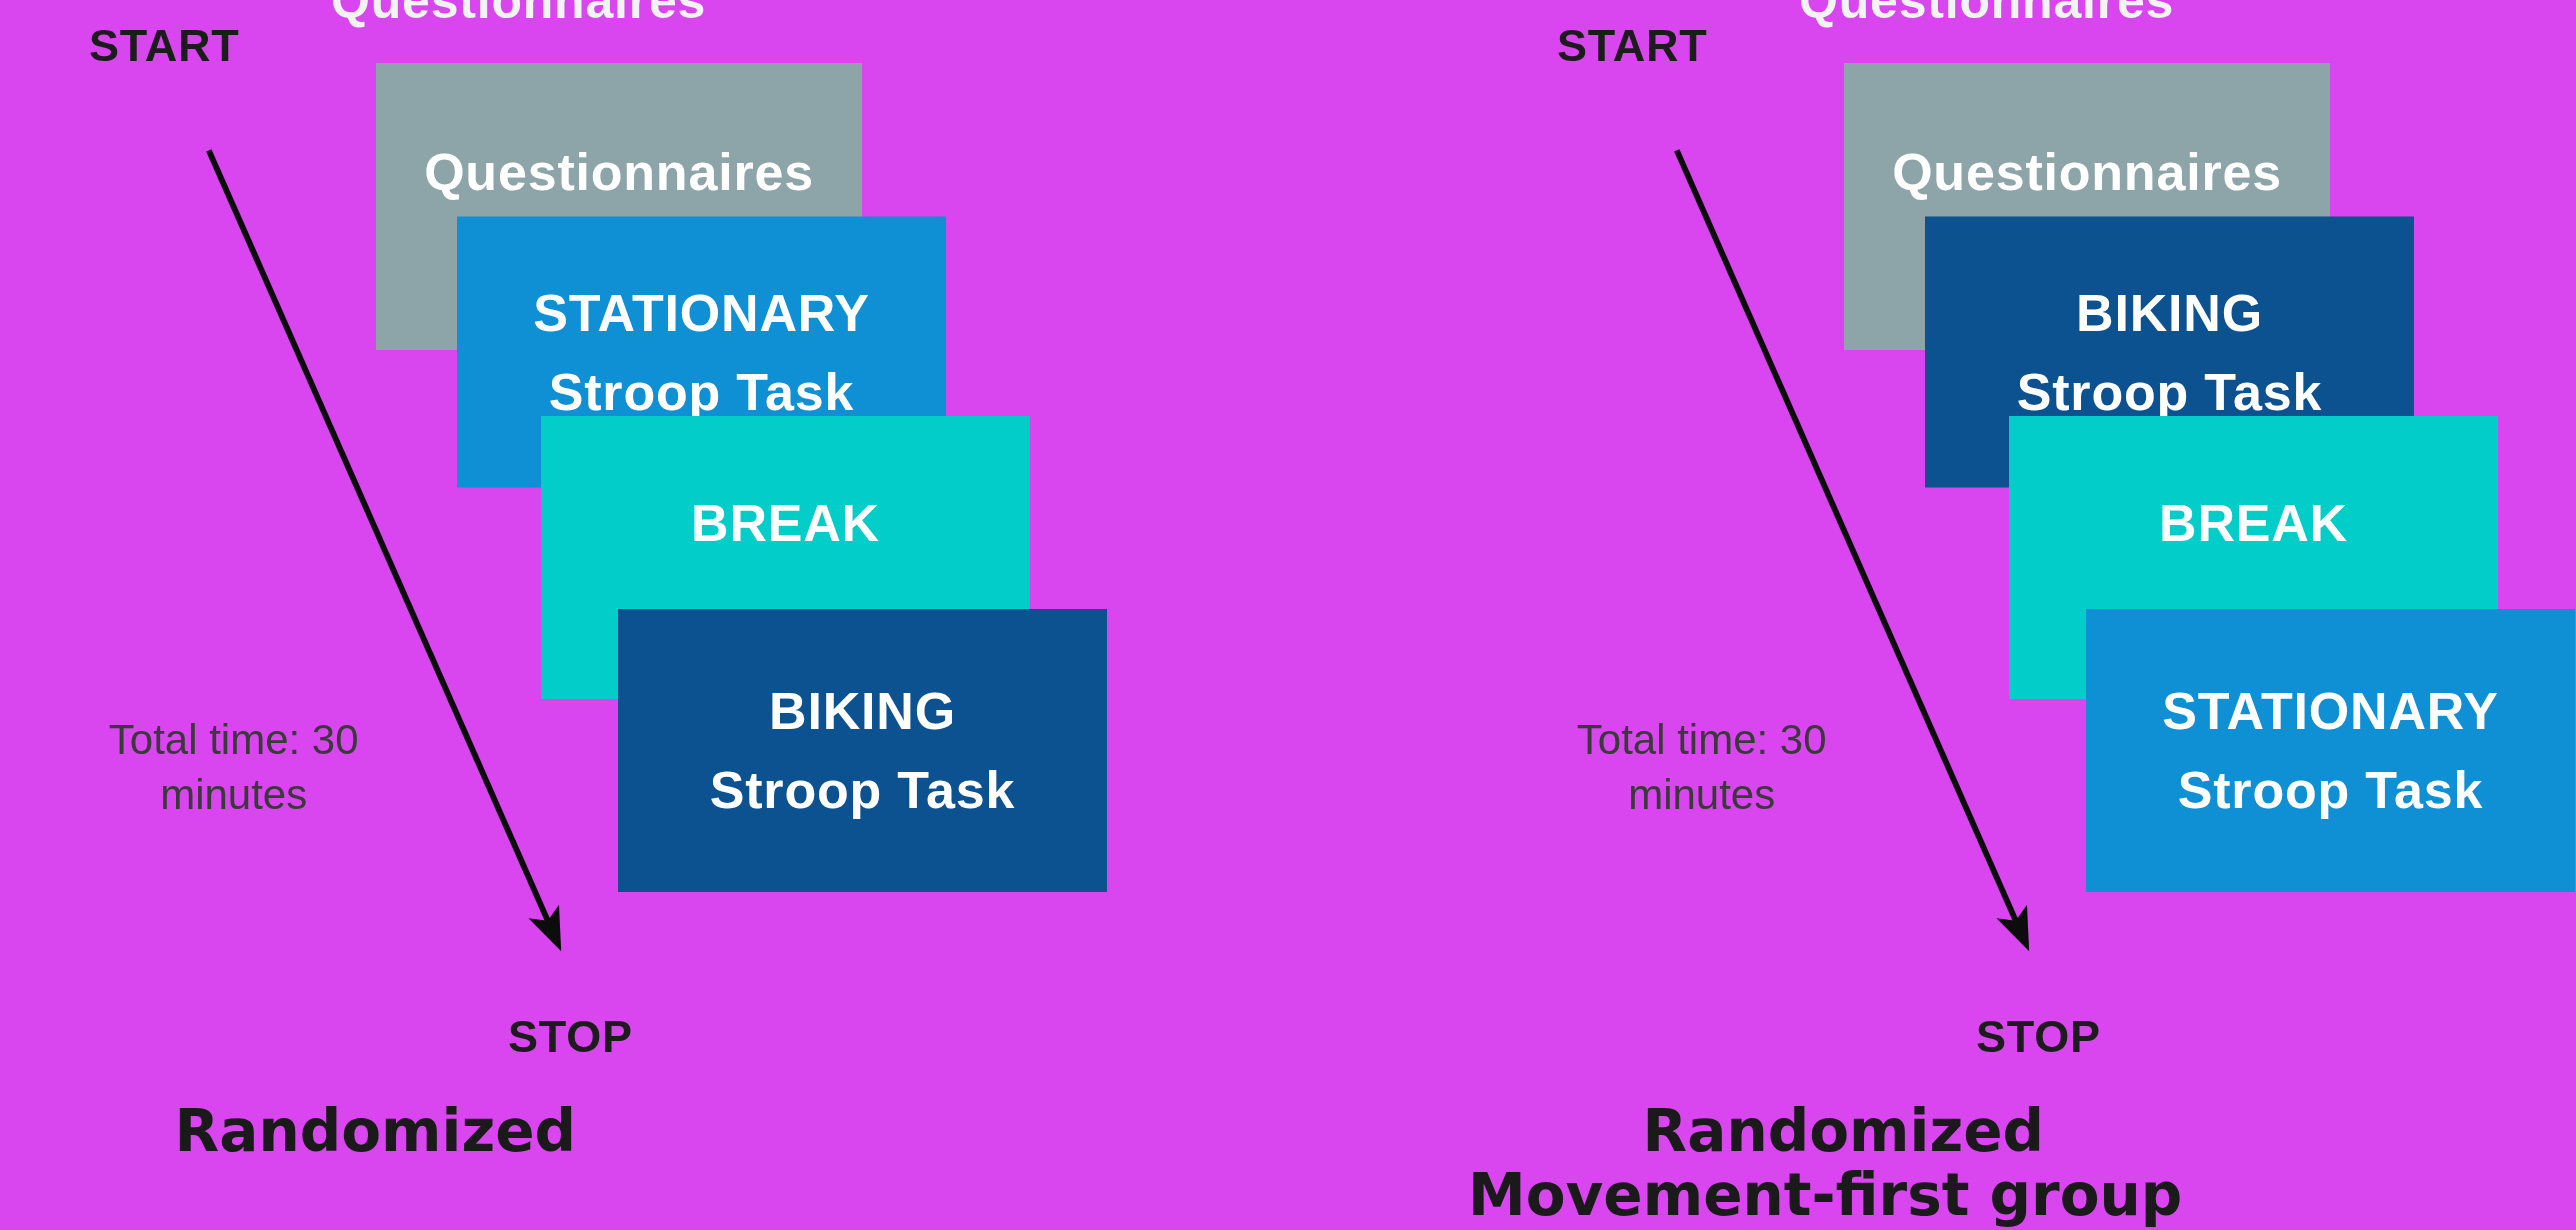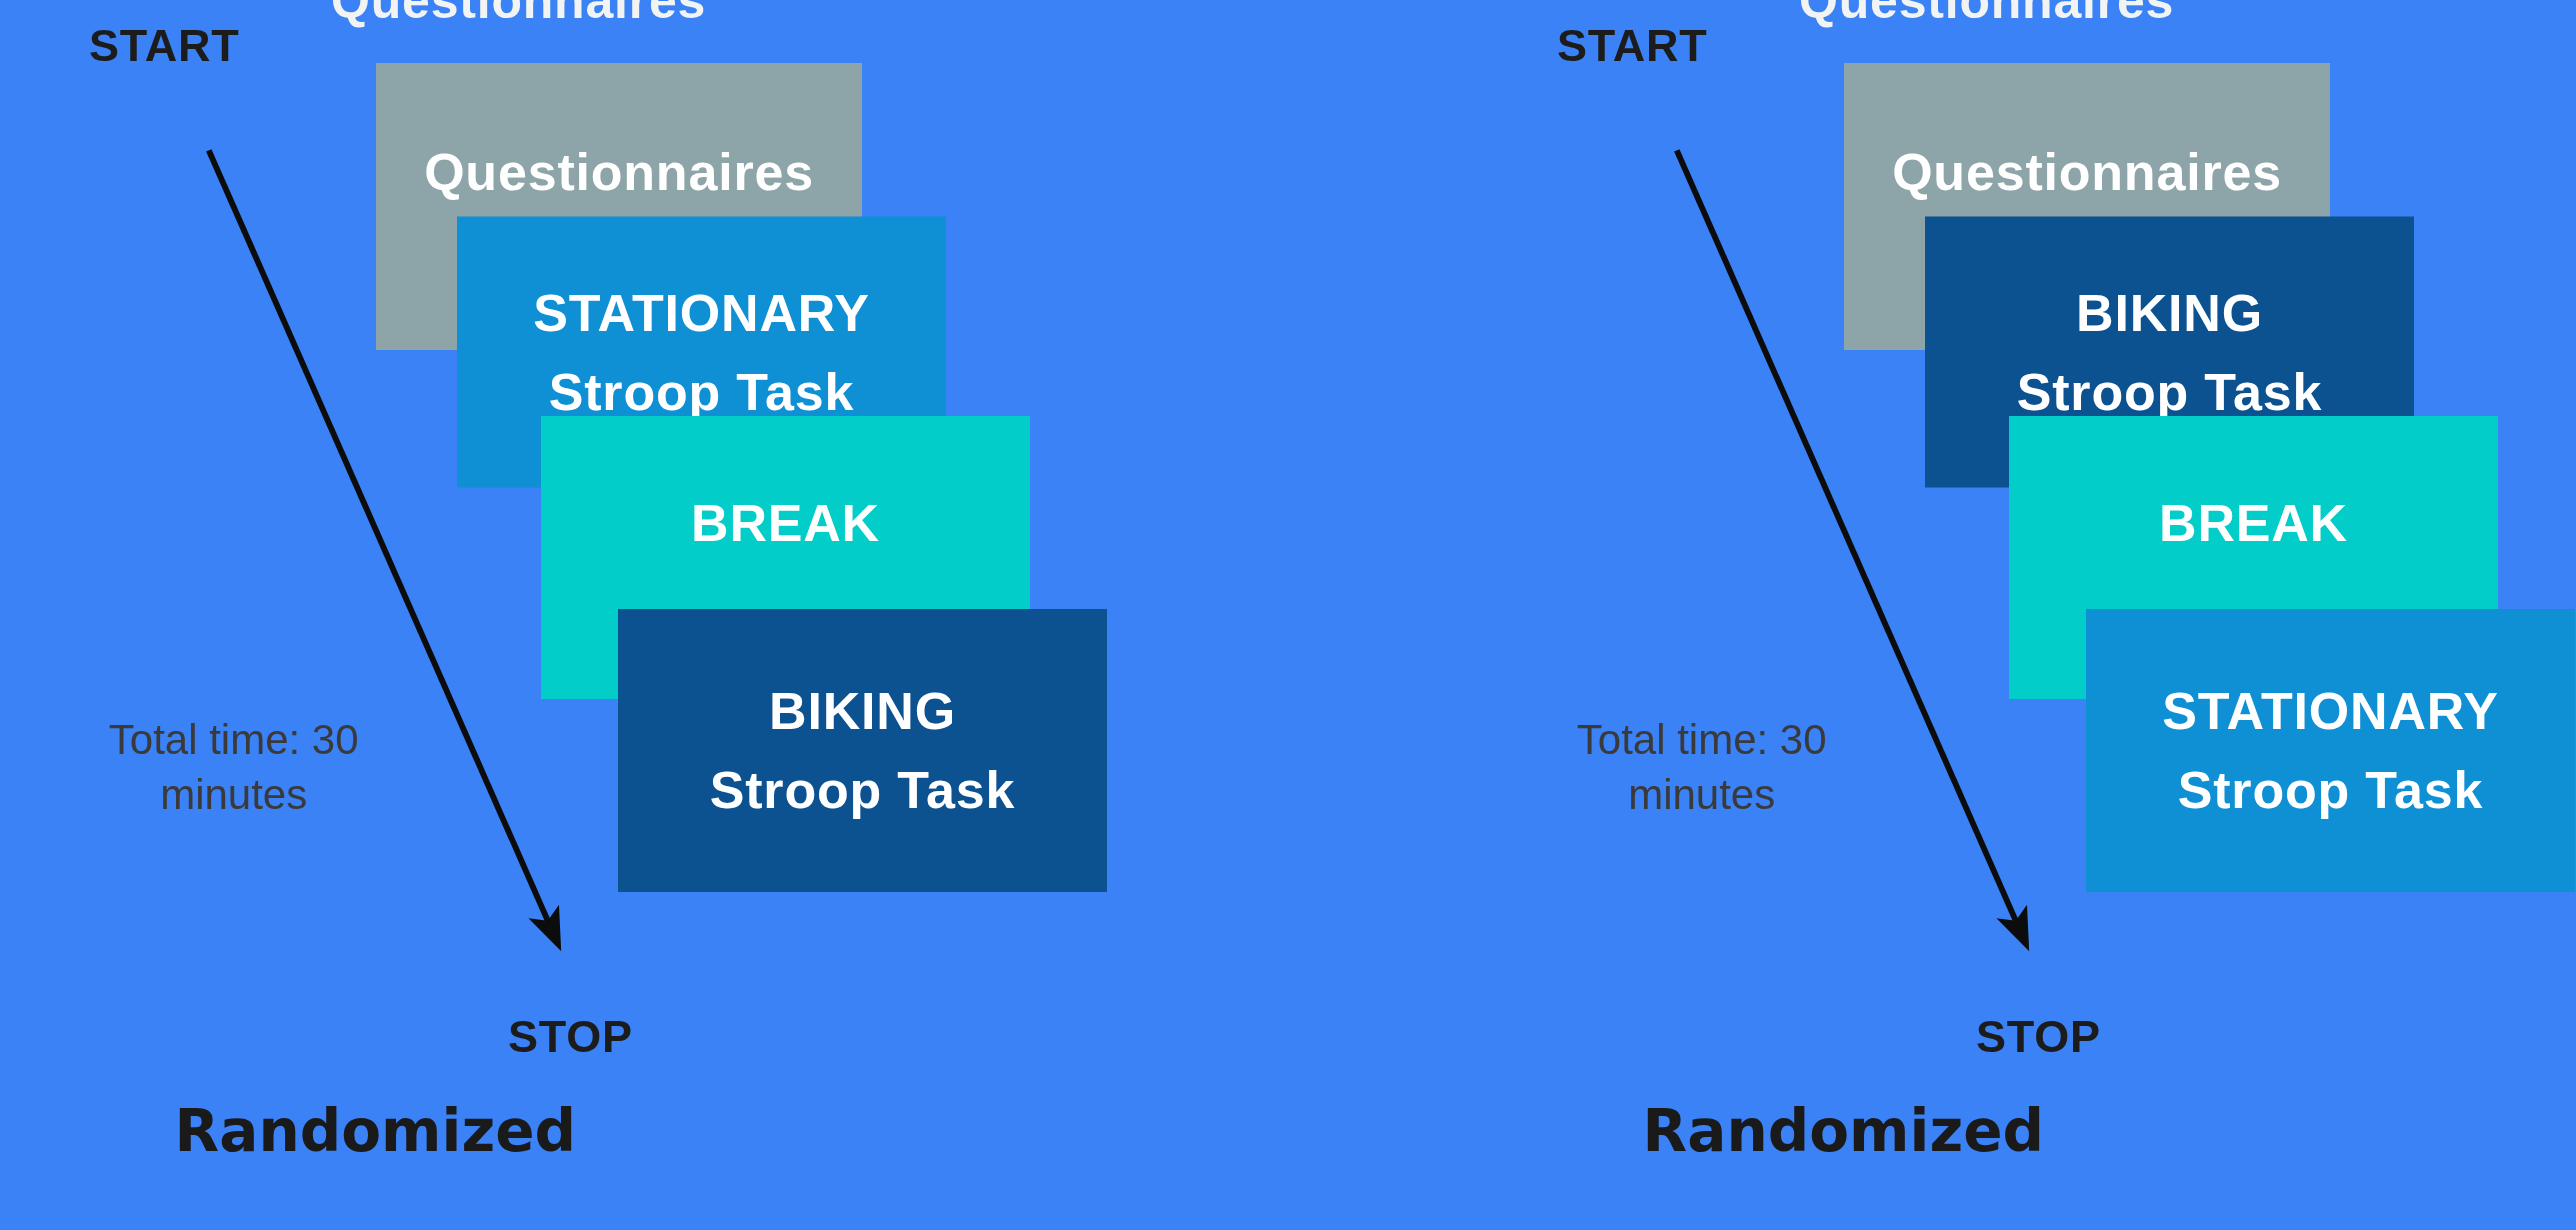--- a/index.html
+++ b/index.html
@@ -5,21 +5,21 @@
   html, body {
     margin: 0; padding: 0;
     width: 2576px; height: 1230px;
     background: #ffffff;
     font-family: "Liberation Sans", sans-serif;
     overflow: hidden;
   }
   .canvas {
     position: relative;
     width: 2576px; height: 1230px;
-    background: #3b82f6;
+    background: #d946ef;
   }
   .panel {
     position: absolute; top: 0;
     width: 1286px; height: 1230px;
   }
   .panel.left  { left: 0; }
   .panel.right { left: 1468px; }
 
   .start-label, .stop-label {
     position: absolute;
@@ -189,17 +189,18 @@
 
     <div class="total-time">
       <div>Total time: 30</div>
       <div>minutes</div>
     </div>
 
     <div class="stop-label">STOP</div>
 
     <div class="group-caption">
       <div>Randomized</div>
+      <div>Movement-first group</div>
     </div>
   </div>
 
 </div>
 
 
 </body></html>

